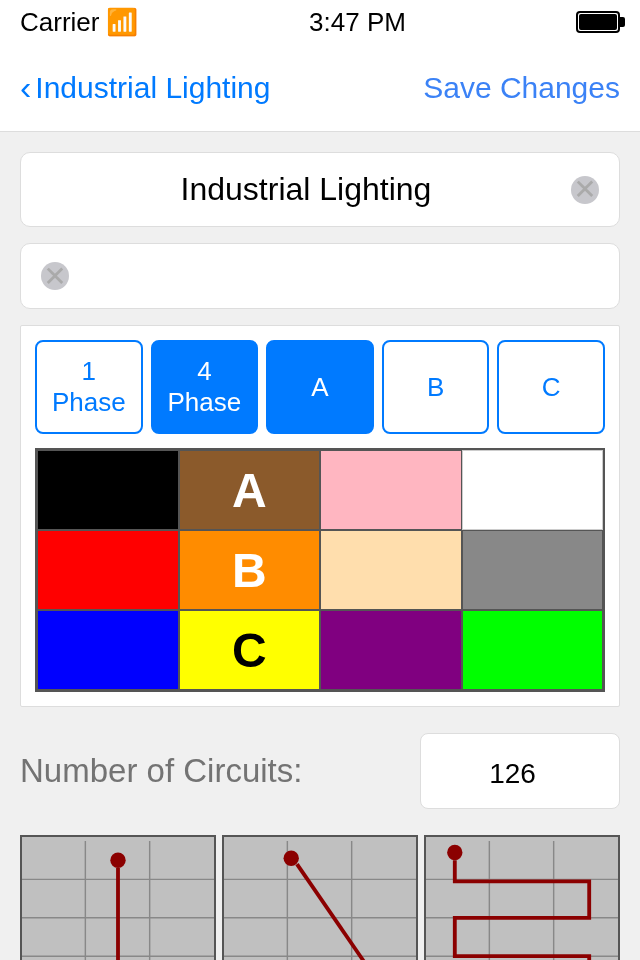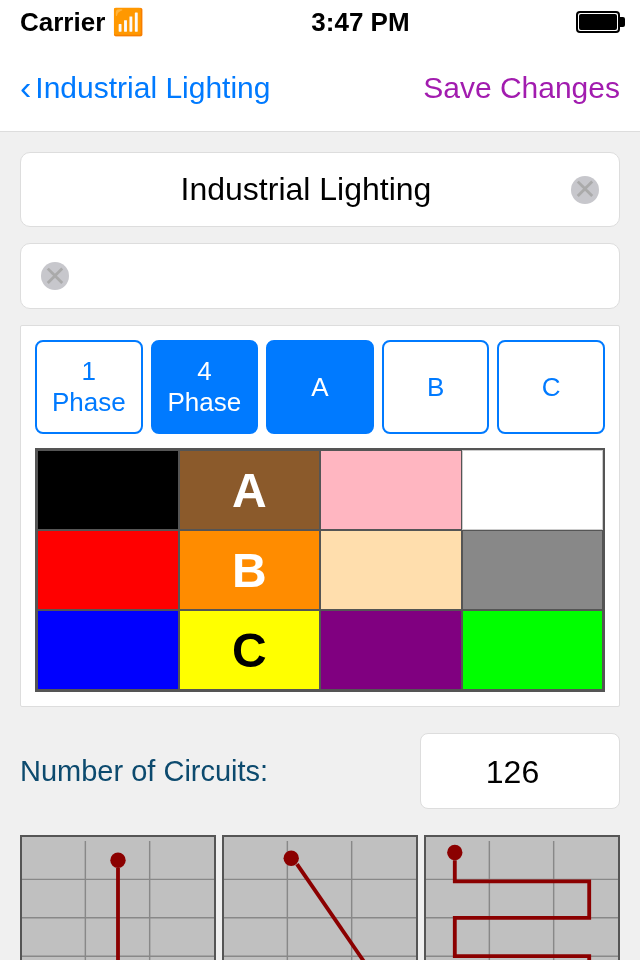--- a/index.html
+++ b/index.html
@@ -14,21 +14,21 @@
 
     
     .status-bar {
       height: 44px;
       background: #fff;
       display: flex;
       align-items: center;
       justify-content: space-between;
       padding: 0 20px;
       font-size: 26px;
-      font-weight: 700;
+      font-weight: 400;
     }
     .status-bar .battery {
       display: flex;
       align-items: center;
       gap: 6px;
     }
     .battery-icon {
       width: 44px;
       height: 22px;
       border: 2px solid #000;
@@ -72,21 +72,21 @@
       color: #007aff;
       font-size: 30px;
       text-decoration: none;
       cursor: pointer;
     }
     .nav-back .chevron {
       font-size: 34px;
       margin-right: 4px;
     }
     .nav-save {
-      color: #a21caf;
+      color: #3b82f6;
       font-size: 30px;
       cursor: pointer;
     }
 
     
     .content {
       padding: 20px 20px;
       display: flex;
       flex-direction: column;
       gap: 16px;
@@ -171,36 +171,36 @@
     }
 
     
     .circuits-row {
       display: flex;
       align-items: center;
       justify-content: space-between;
       padding: 10px 0;
     }
     .circuits-label {
-      font-size: 29px;
-      color: #0c4a6e;
+      font-size: 33px;
+      color: #737373;
     }
     .circuits-input {
       background: #fff;
       border: 1px solid #ddd;
       border-radius: 8px;
       padding: 16px 30px;
       font-size: 36px;
       text-align: center;
       width: 200px;
     }
     .circuits-input input {
       border: none;
       outline: none;
-      font-size: 32px;
+      font-size: 28px;
       text-align: center;
       width: 100%;
       background: transparent;
     }
 
     
     .diagrams-row {
       display: flex;
       gap: 6px;
     }

